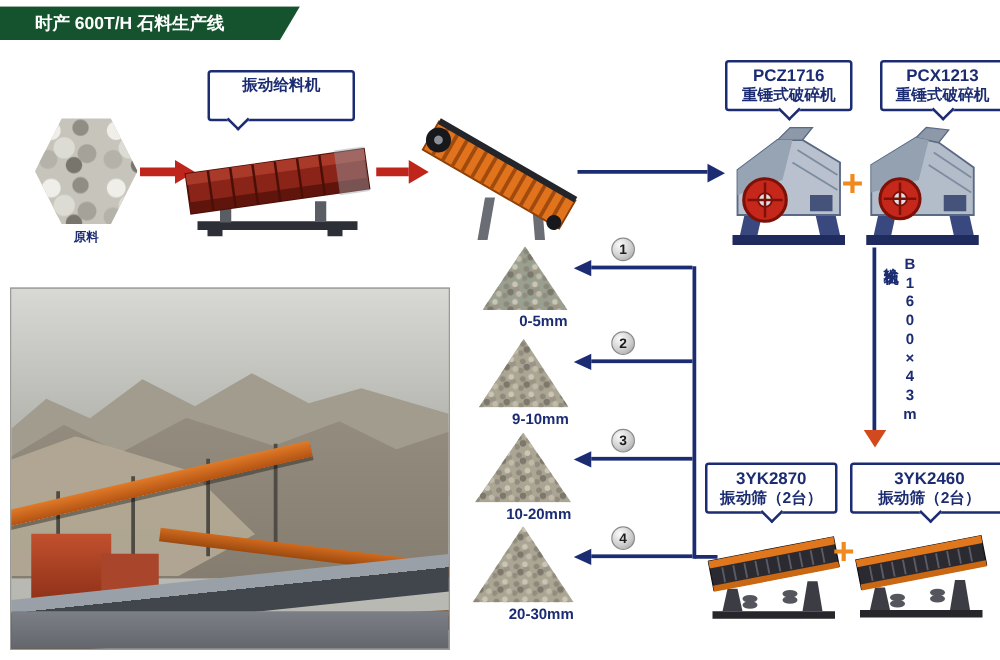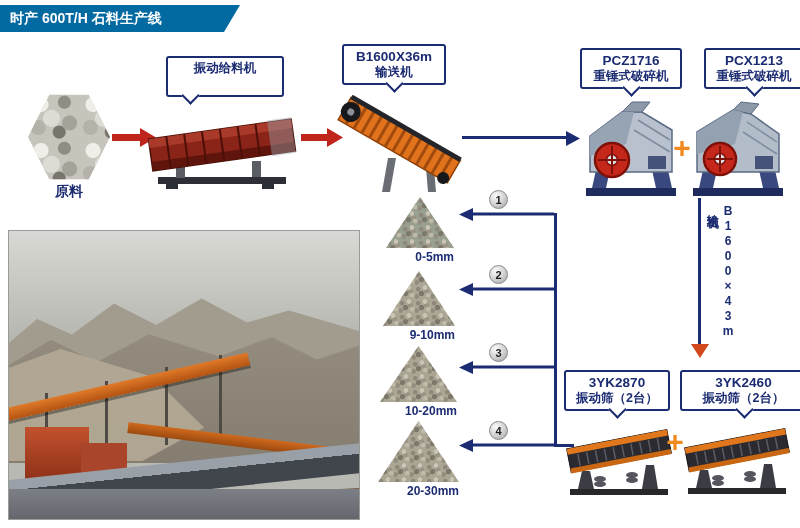--- a/index.html
+++ b/index.html
@@ -1,22 +1,22 @@
 <!DOCTYPE html>
 <html><head>
 <meta charset="utf-8">
 <style>
   html,body{margin:0;padding:0;background:#fff;}
   .stage{position:relative;width:800px;height:528px;background:#ffffff;overflow:hidden;
          font-family:"Liberation Sans","DejaVu Sans",sans-serif;}
   .abs{position:absolute;}
 
   
-  .banner{left:0;top:5px;width:240px;height:27px;background:#0369a1;color:#fff;
-          font-size:14px;font-weight:bold;line-height:27px;padding-left:10px;box-sizing:border-box;
+  .banner{left:0;top:5px;width:240px;height:27px;background:#14532d;color:#fff;
+          font-size:14px;font-weight:bold;line-height:27px;padding-left:28px;box-sizing:border-box;
           clip-path:polygon(0 0,100% 0,calc(100% - 16px) 100%,0 100%);}
 
   
   .lb{background:#fff;border:2px solid #1c2c72;border-radius:3px;color:#1c2c72;text-align:center;
       box-sizing:border-box;padding-top:3px;height:41px;}
   .lb .l1{font-size:13.5px;font-weight:bold;line-height:16px;}
   .lb .l2{font-size:12.5px;font-weight:bold;line-height:15px;}
   .tail{position:absolute;bottom:-7px;left:50%;margin-left:-6px;width:11px;height:11px;background:#fff;
         border-left:2px solid #1c2c72;border-bottom:2px solid #1c2c72;transform:rotate(-45deg);}
   .tail.left{left:16px;margin-left:0;}
@@ -26,21 +26,21 @@
        clip-path:polygon(26% 2%,74% 2%,100% 50%,74% 98%,26% 98%,0 50%);
        background-color:#c6c4bb;
        background-image:
          radial-gradient(circle at 25% 25%,#efeee8 0 7px,transparent 8px),
          radial-gradient(circle at 70% 20%,#8f8d84 0 6px,transparent 7px),
          radial-gradient(circle at 45% 55%,#dddcd4 0 8px,transparent 9px),
          radial-gradient(circle at 80% 65%,#a5a399 0 7px,transparent 8px),
          radial-gradient(circle at 20% 75%,#b5b3a9 0 7px,transparent 8px),
          radial-gradient(circle at 60% 85%,#77756c 0 6px,transparent 7px);
        background-size:52px 46px;}
-  .raw-label{left:24px;top:183px;width:90px;text-align:center;font-size:14px;font-weight:bold;color:#1c2c72;}
+  .raw-label{left:24px;top:183px;width:90px;text-align:center;font-size:10px;font-weight:bold;color:#1c2c72;}
 
   
   .vlabel{left:704px;top:204px;height:148px;writing-mode:vertical-rl;text-orientation:upright;
           font-size:12px;font-weight:bold;color:#1c2c72;letter-spacing:1px;}
 
   
   .plus{width:30px;height:32px;text-align:center;font-size:30px;font-weight:bold;color:#f08a1e;line-height:30px;}
 
   
   .pile{clip-path:polygon(50% 0,100% 100%,0 100%);
@@ -173,25 +173,20 @@
         <line x1="99" y1="42" x2="99" y2="68"></line>
           <line x1="108" y1="42" x2="108" y2="68"></line>
         <line x1="117" y1="42" x2="117" y2="68"></line>
       </g>
       <rect x="0" y="39" width="126" height="5" fill="#23252a"></rect>
       <circle cx="7" cy="55" r="10" fill="#17181c"></circle>
       <circle cx="7" cy="55" r="3.5" fill="#8d8f96"></circle>
       <circle cx="120" cy="66" r="6" fill="#17181c"></circle>
     </g>
   </svg>
-  <div class="abs lb" style="left:342px;top:44px;width:104px">
-    <div class="l1">B1600X36m</div>
-    <div class="l2">输送机</div>
-    <span class="tail"></span>
-  </div>
 
   <svg class="abs" style="left:582px;top:100px" width="98" height="98" viewBox="0 0 98 98">
     <rect x="4" y="88" width="90" height="8" fill="#1f2a5e"></rect>
     <polygon points="14,70 28,70 24,88 10,88" fill="#39497f"></polygon>
     <polygon points="70,70 86,70 90,88 74,88" fill="#39497f"></polygon>
     <polygon points="8,36 40,12 60,12 90,30 90,72 8,72" fill="#b8c1cd" stroke="#5a6a84" stroke-width="1.5"></polygon>
     <polygon points="40,12 60,12 68,2 50,2" fill="#8d99a8" stroke="#5a6a84"></polygon>
     <polygon points="8,36 40,12 52,12 44,44 8,56" fill="#97a4b4"></polygon>
     <g stroke="#7e8ca0" stroke-width="1.5">
       <line x1="56" y1="20" x2="88" y2="40"></line>

